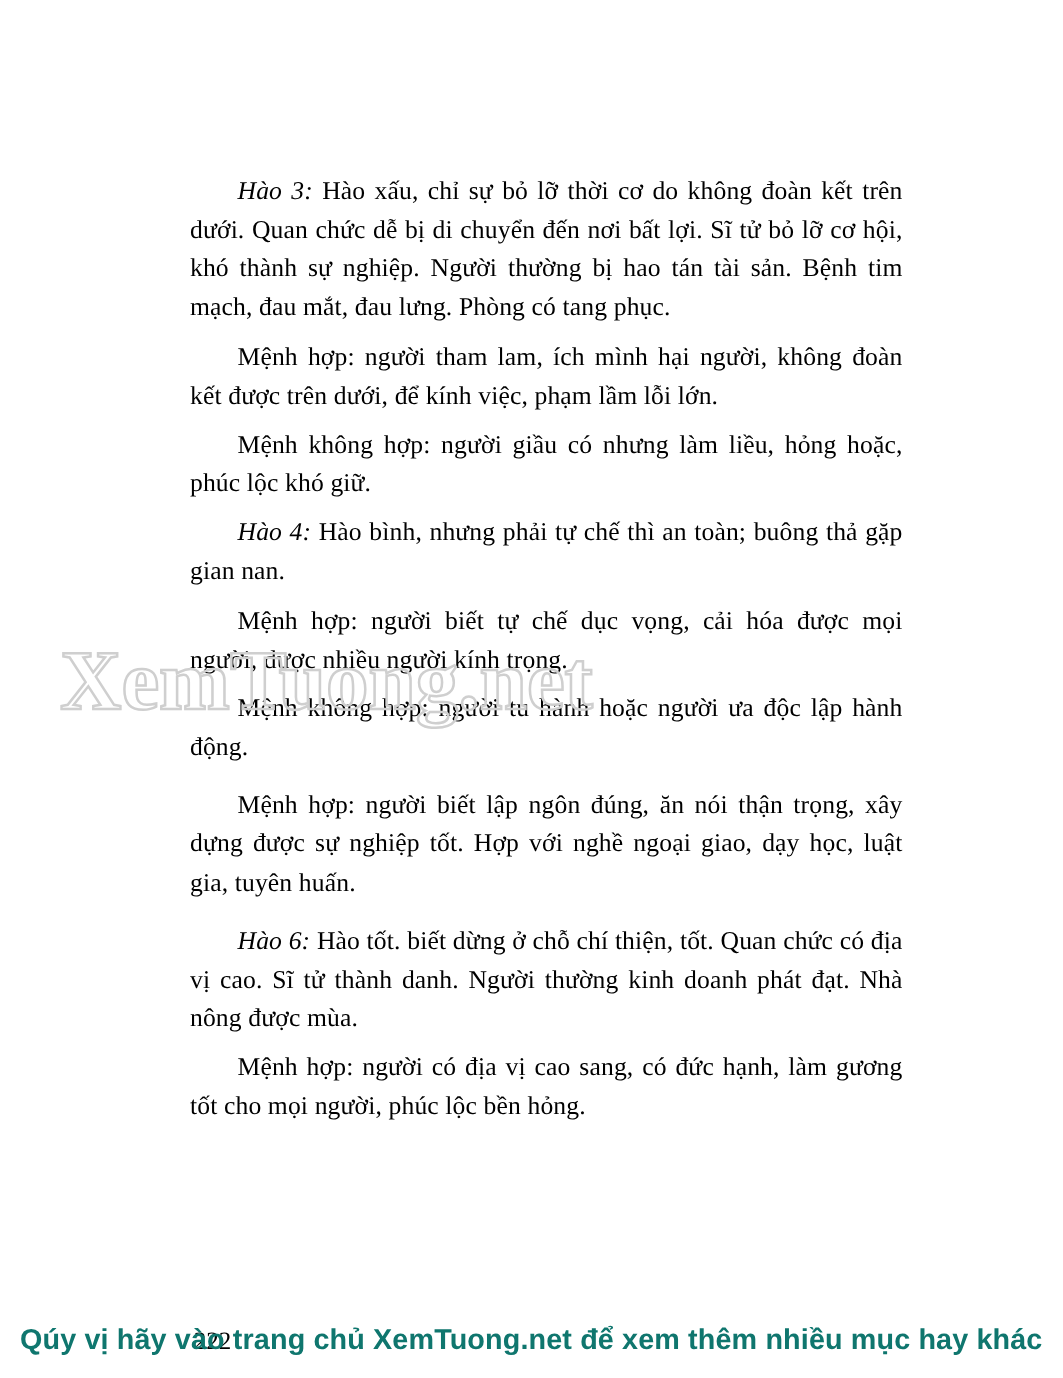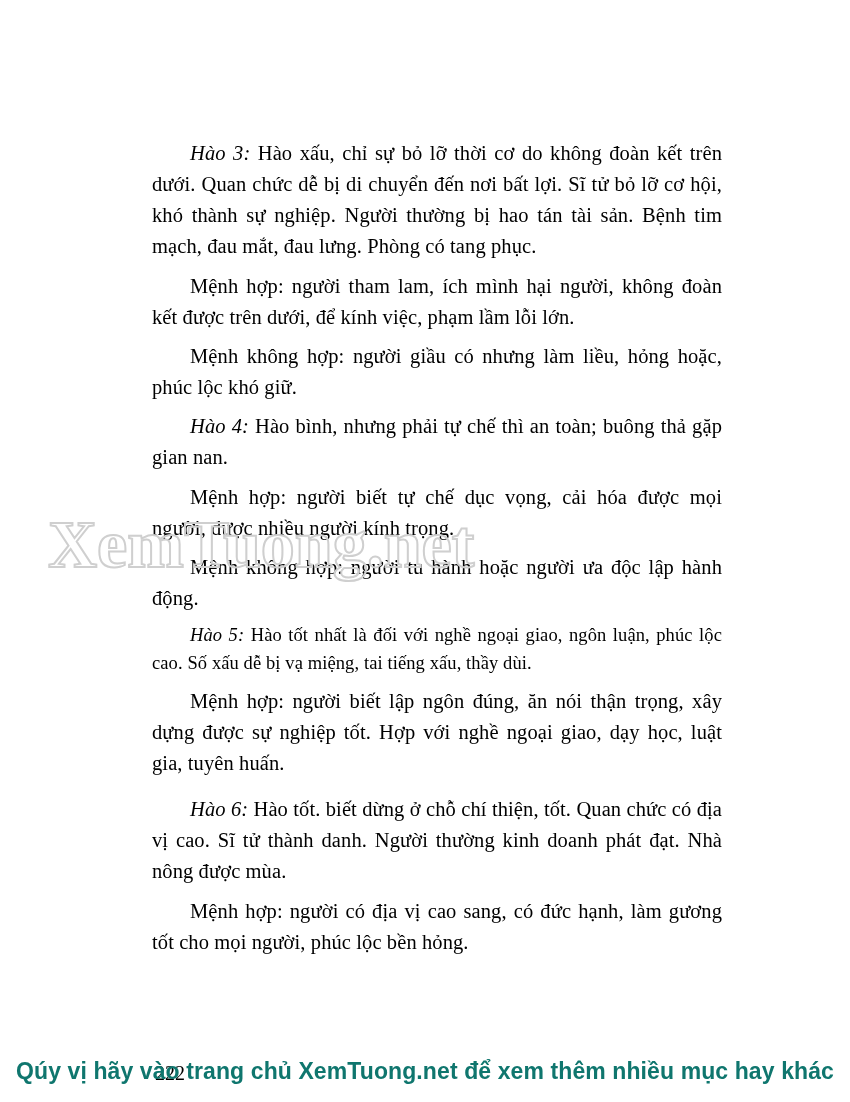--- a/index.html
+++ b/index.html
@@ -108,21 +108,20 @@
 
     <p class="para"><span class="lead">Hào 4:</span><span> Hào bình, nhưng phải tự chế thì an toàn; buông thả gặp gian nan.</span></p>
     <div class="spacer-sm"></div>
 
     <p class="para"><span class="lead"></span><span>Mệnh hợp: người biết tự chế dục vọng, cải hóa được mọi người, được nhiều người kính trọng.</span></p>
     <div class="spacer-sm"></div>
 
     <p class="para"><span class="lead"></span><span>Mệnh không hợp: người tu hành hoặc người ưa độc lập hành động.</span></p>
     <div class="spacer-sm"></div>
 
-    <p class="para small"><span class="lead">Hào 5:</span><span> Hào tốt nhất là đối với nghề ngoại giao, ngôn luận, phúc lộc cao. Số xấu dễ bị vạ miệng, tai tiếng xấu, thầy dùi.</span></p>
     <div class="spacer-sm"></div>
 
     <p class="para"><span class="lead"></span><span>Mệnh hợp: người biết lập ngôn đúng, ăn nói thận trọng, xây dựng được sự nghiệp tốt. Hợp với nghề ngoại giao, dạy học, luật gia, tuyên huấn.</span></p>
     <div class="spacer-sm"></div>
 
     <div class="spacer-sm"></div>
 
     <p class="para"><span class="lead">Hào 6:</span><span> Hào tốt. biết dừng ở chỗ chí thiện, tốt. Quan chức có địa vị cao. Sĩ tử thành danh. Người thường kinh doanh phát đạt. Nhà nông được mùa.</span></p>
     <div class="spacer-sm"></div>
 

